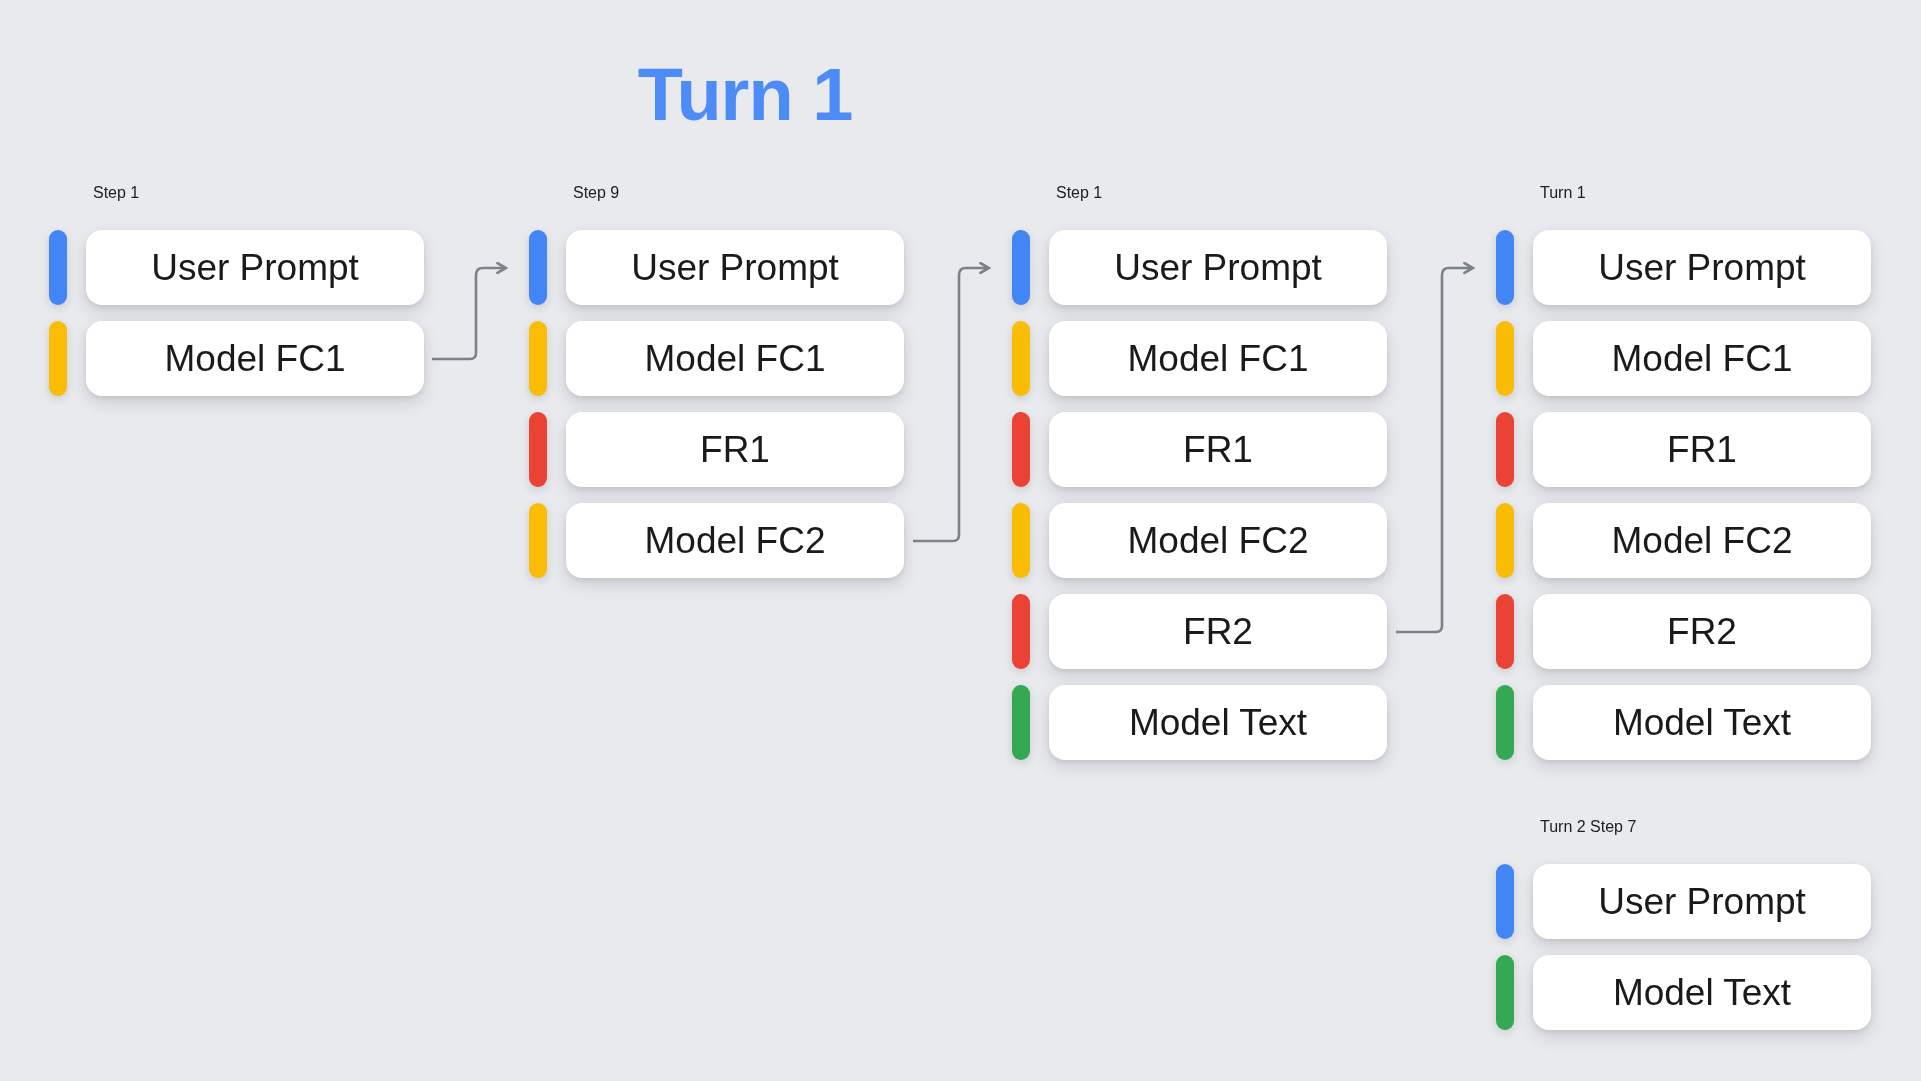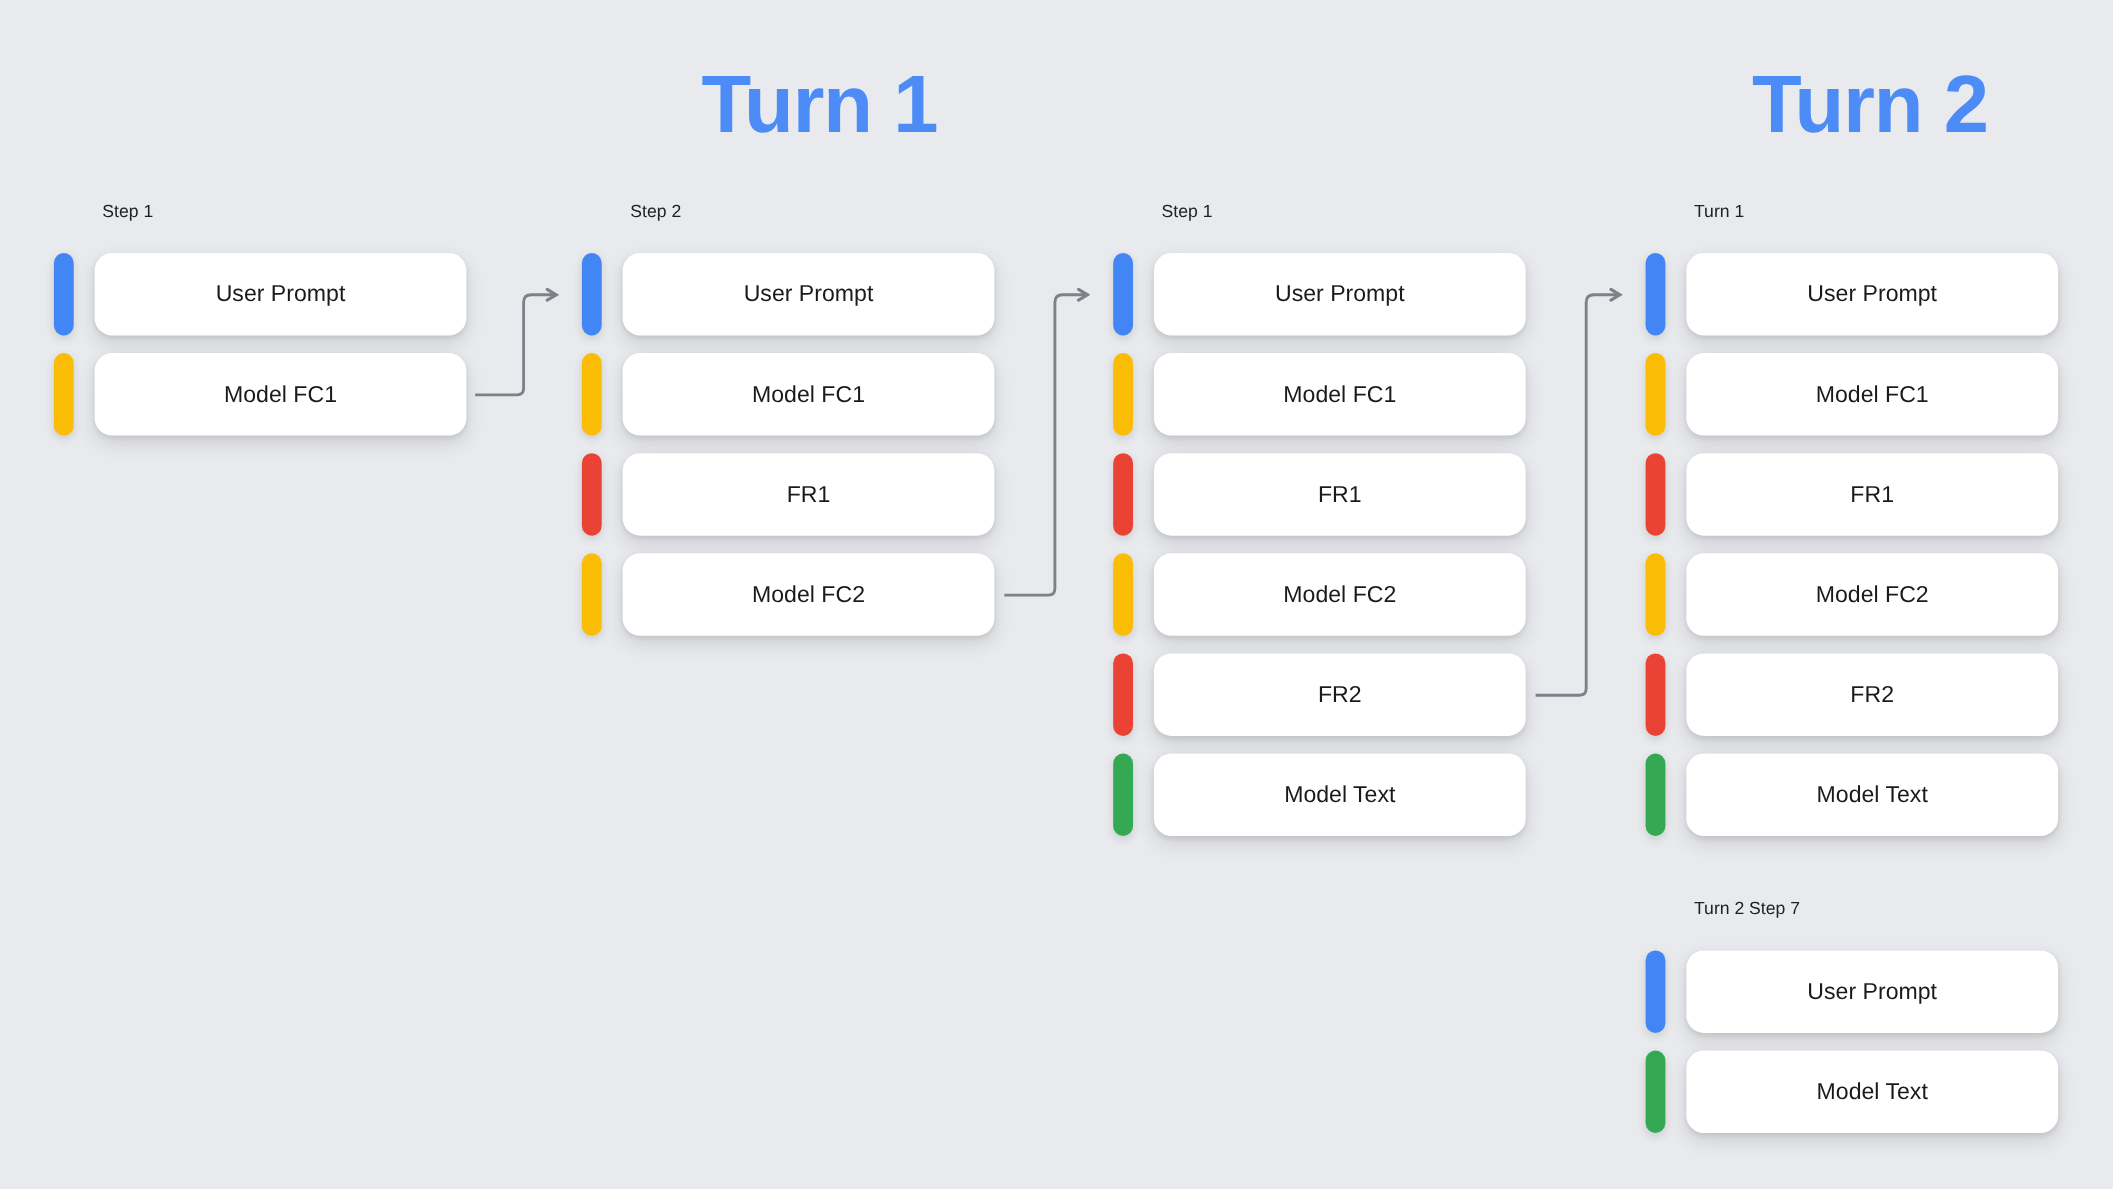--- a/index.html
+++ b/index.html
@@ -34,50 +34,49 @@
   }
   .bar.blue{background:var(--blue);}
   .bar.yellow{background:var(--yellow);}
   .bar.red{background:var(--red);}
   .bar.green{background:var(--green);}
   .card{
     flex:1 1 auto;background:var(--card);border-radius:16px;
     display:flex;align-items:center;justify-content:center;
     box-shadow:0 7px 16px rgba(60,64,67,.16), 0 2px 4px rgba(60,64,67,.10);
   }
-  .card span{font-size:21px;color:var(--cardtext);white-space:nowrap;}
+  .card span{font-size:37px;color:var(--cardtext);white-space:nowrap;}
   svg.arrows{position:absolute;left:0;top:0;pointer-events:none;}
   svg.arrows path{stroke:var(--arrow);stroke-width:2.6;fill:none;}
 </style>
 </head>
 <body>
 
 <div class="canvas">
 
   <div class="heading" style="left:745px">Turn 1</div>
-  <div class="heading" style="left:1700px">Turn 2</div>
 
   <div class="group" style="left:49px;top:230px;width:375px;">
     <div class="group-label">Step 1</div>
     <div class="row" style="top:0px">
       <span class="bar blue"></span>
       <div class="card">
           <span>User Prompt</span>
         </div>
     </div>
     <div class="row" style="top:91px">
       <span class="bar yellow"></span>
       <div class="card">
           <span>Model FC1</span>
         </div>
     </div>
   </div>
 
   <div class="group" style="left:529px;top:230px;width:375px;">
-    <div class="group-label">Step 2</div>
+    <div class="group-label">Step 9</div>
     <div class="row" style="top:0px">
       <span class="bar blue"></span>
       <div class="card">
           <span>User Prompt</span>
         </div>
     </div>
     <div class="row" style="top:91px">
       <span class="bar yellow"></span>
       <div class="card">
           <span>Model FC1</span>

